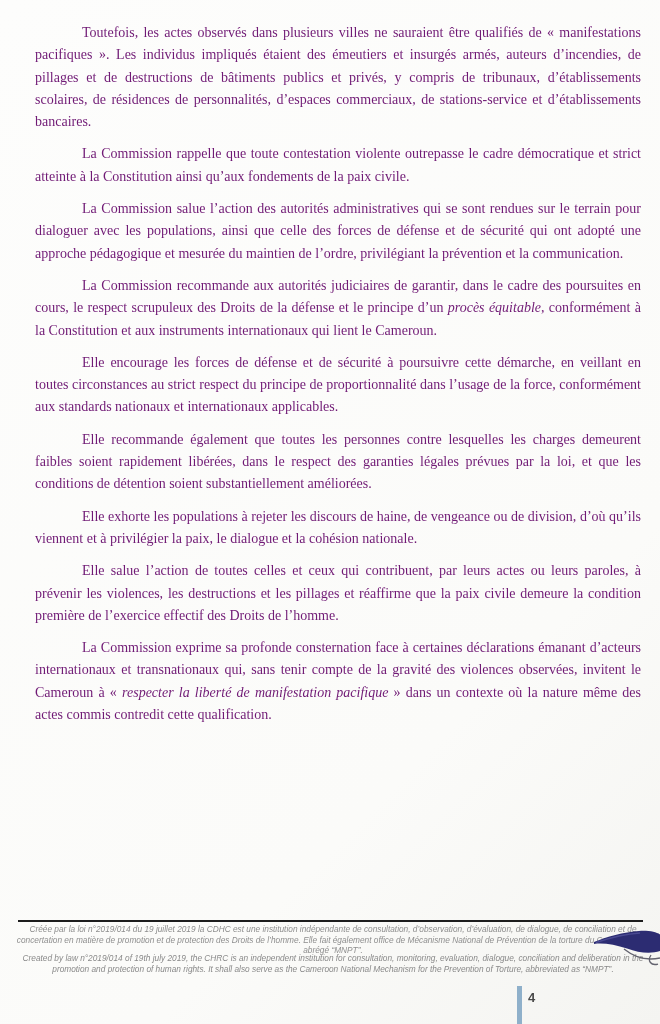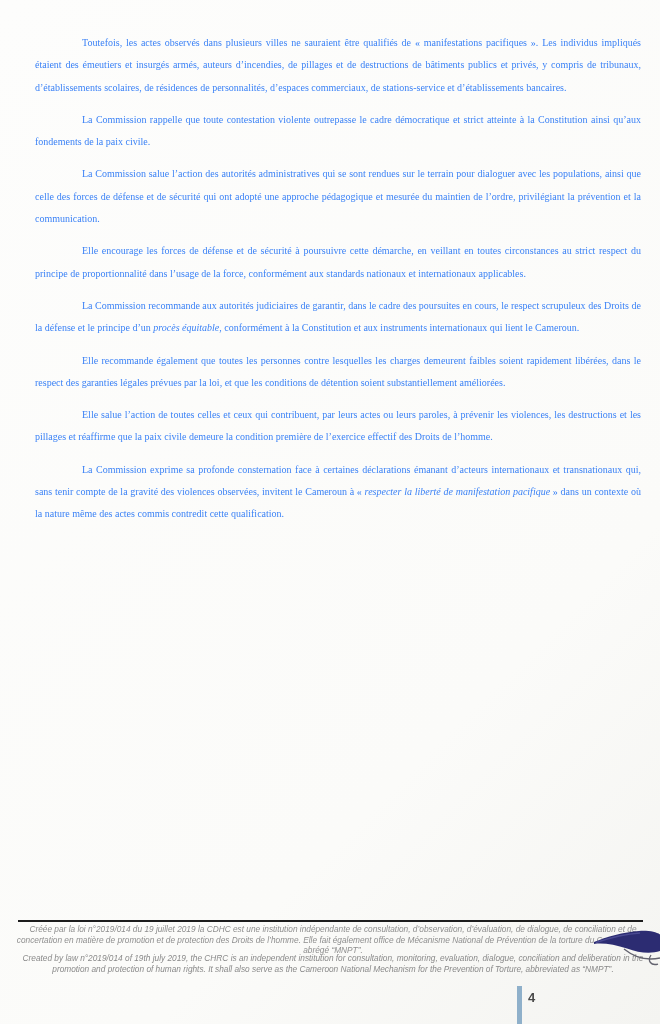--- a/index.html
+++ b/index.html
@@ -6,23 +6,23 @@
   body {
     width: 660px; height: 1024px;
     background: linear-gradient(135deg, #fdfdfc 0%, #fbfbf9 70%, #f4f4f1 100%);
     position: relative;
     overflow: hidden;
     font-family: "Liberation Serif", serif;
   }
   .page { position: absolute; inset: 0; }
   .text-block {
     position: absolute;
-    left: 35px; top: 32px; width: 606px;
-    color: #3b82f6;
-    font-size: 10px;
+    left: 35px; top: 22px; width: 606px;
+    color: #701a75;
+    font-size: 14px;
     line-height: 22.3px;
     text-align: justify;
   }
   .para { margin: 0 0 10px 0; text-indent: 47px; }
   .it { font-style: italic; }
   .footer-rule {
     position: absolute;
     left: 18px; top: 920px; width: 625px; height: 2px;
     background: #1d1d1d;
   }
@@ -57,23 +57,24 @@
 </style>
 </head>
 <body>
 
 <div class="page">
 
   <div class="text-block">
     <p class="para"><span>Toutefois, les actes observés dans plusieurs villes ne sauraient être qualifiés de « manifestations pacifiques ». Les individus impliqués étaient des émeutiers et insurgés armés, auteurs d’incendies, de pillages et de destructions de bâtiments publics et privés, y compris de tribunaux, d’établissements scolaires, de résidences de personnalités, d’espaces commerciaux, de stations-service et d’établissements bancaires.</span></p>
     <p class="para"><span>La Commission rappelle que toute contestation violente outrepasse le cadre démocratique et strict atteinte à la Constitution ainsi qu’aux fondements de la paix civile.</span></p>
     <p class="para"><span>La Commission salue l’action des autorités administratives qui se sont rendues sur le terrain pour dialoguer avec les populations, ainsi que celle des forces de défense et de sécurité qui ont adopté une approche pédagogique et mesurée du maintien de l’ordre, privilégiant la prévention et la communication.</span></p>
+    <p class="para"><span>La Commission recommande aux autorités judiciaires de garantir, dans le cadre des poursuites en cours, le respect scrupuleux des Droits de la défense et le principe d’un </span><span class="it">procès équitable</span><span>, conformément à la Constitution et aux instruments internationaux qui lient le Cameroun.</span></p>
     <p class="para"><span>Elle encourage les forces de défense et de sécurité à poursuivre cette démarche, en veillant en toutes circonstances au strict respect du principe de proportionnalité dans l’usage de la force, conformément aux standards nationaux et internationaux applicables.</span></p>
-    <p class="para"><span>La Commission recommande aux autorités judiciaires de garantir, dans le cadre des poursuites en cours, le respect scrupuleux des Droits de la défense et le principe d’un </span><span class="it">procès équitable</span><span>, conformément à la Constitution et aux instruments internationaux qui lient le Cameroun.</span></p>
     <p class="para"><span>Elle recommande également que toutes les personnes contre lesquelles les charges demeurent faibles soient rapidement libérées, dans le respect des garanties légales prévues par la loi, et que les conditions de détention soient substantiellement améliorées.</span></p>
+    <p class="para"><span>Elle exhorte les populations à rejeter les discours de haine, de vengeance ou de division, d’où qu’ils viennent et à privilégier la paix, le dialogue et la cohésion nationale.</span></p>
     <p class="para"><span>Elle salue l’action de toutes celles et ceux qui contribuent, par leurs actes ou leurs paroles, à prévenir les violences, les destructions et les pillages et réaffirme que la paix civile demeure la condition première de l’exercice effectif des Droits de l’homme.</span></p>
     <p class="para"><span>La Commission exprime sa profonde consternation face à certaines déclarations émanant d’acteurs internationaux et transnationaux qui, sans tenir compte de la gravité des violences observées, invitent le Cameroun à « </span><span class="it">respecter la liberté de manifestation pacifique</span><span> » dans un contexte où la nature même des actes commis contredit cette qualification.</span></p>
   </div>
 
   <div class="footer-rule"></div>
 
   <div class="footnote fr">Créée par la loi n°2019/014 du 19 juillet 2019 la CDHC est une institution indépendante de consultation, d’observation, d’évaluation, de dialogue, de conciliation et de concertation en matière de promotion et de protection des Droits de l’homme. Elle fait également office de Mécanisme National de Prévention de la torture du Cameroun, en abrégé “MNPT”.</div>
   <div class="footnote en">Created by law n°2019/014 of 19th july 2019, the CHRC is an independent institution for consultation, monitoring, evaluation, dialogue, conciliation and deliberation in the promotion and protection of human rights. It shall also serve as the Cameroon National Mechanism for the Prevention of Torture, abbreviated as “NMPT”.</div>
 
   <svg class="pen-overlay" viewBox="0 0 66 46" xmlns="http://www.w3.org/2000/svg">

